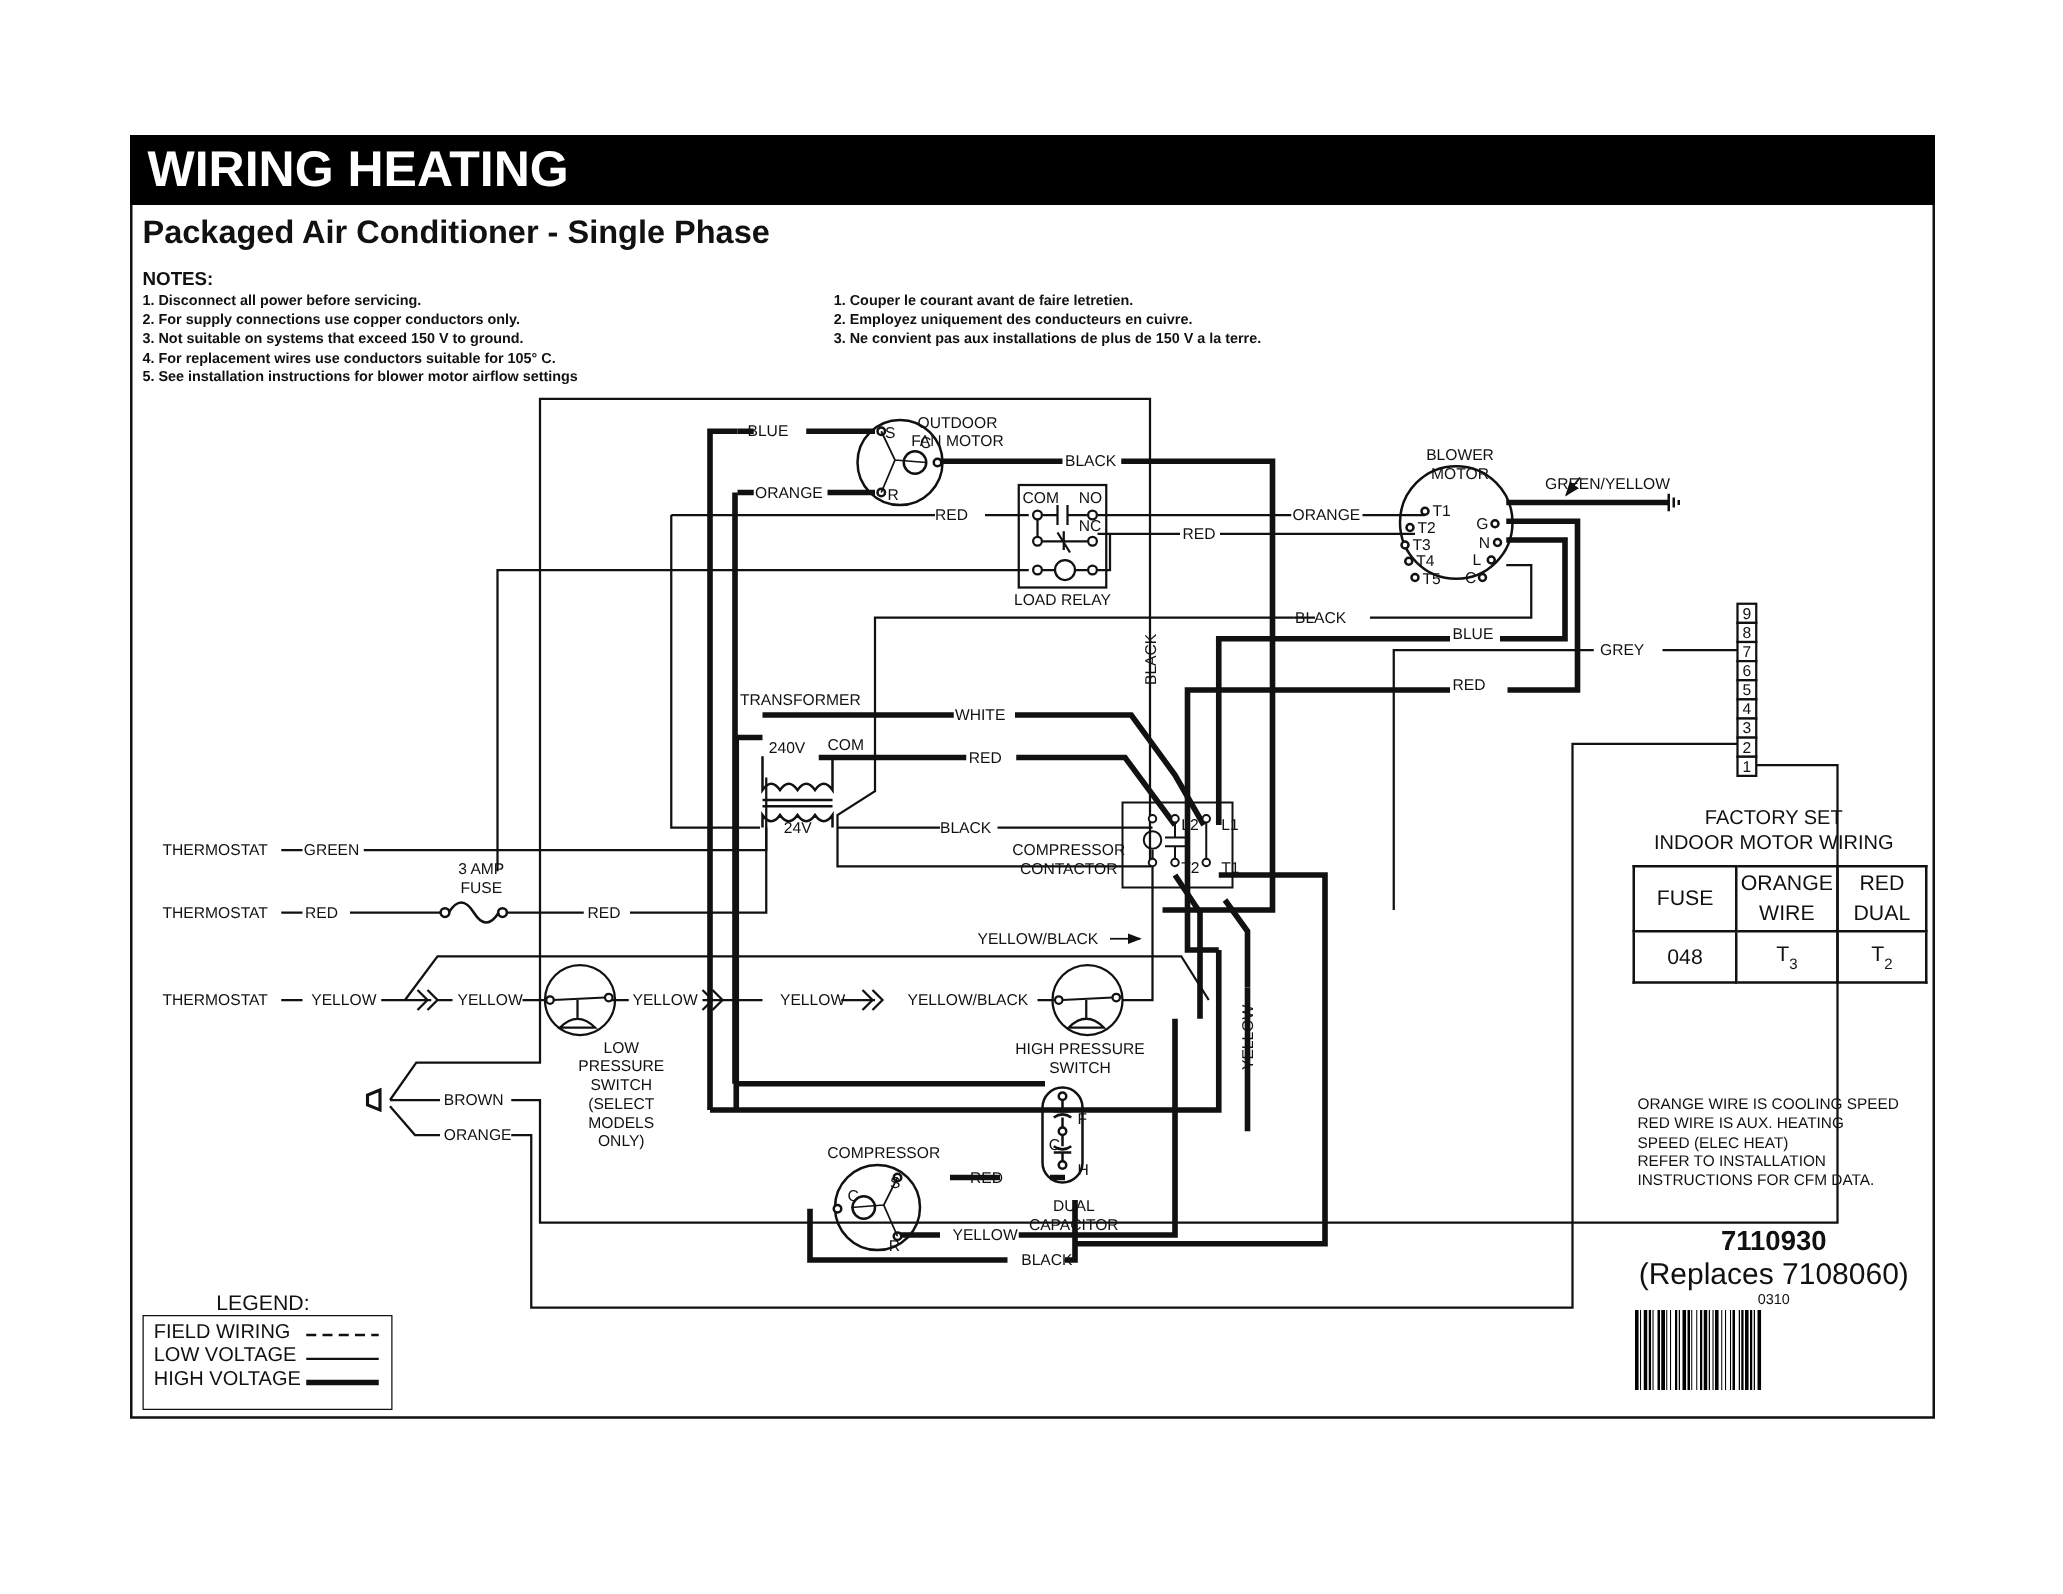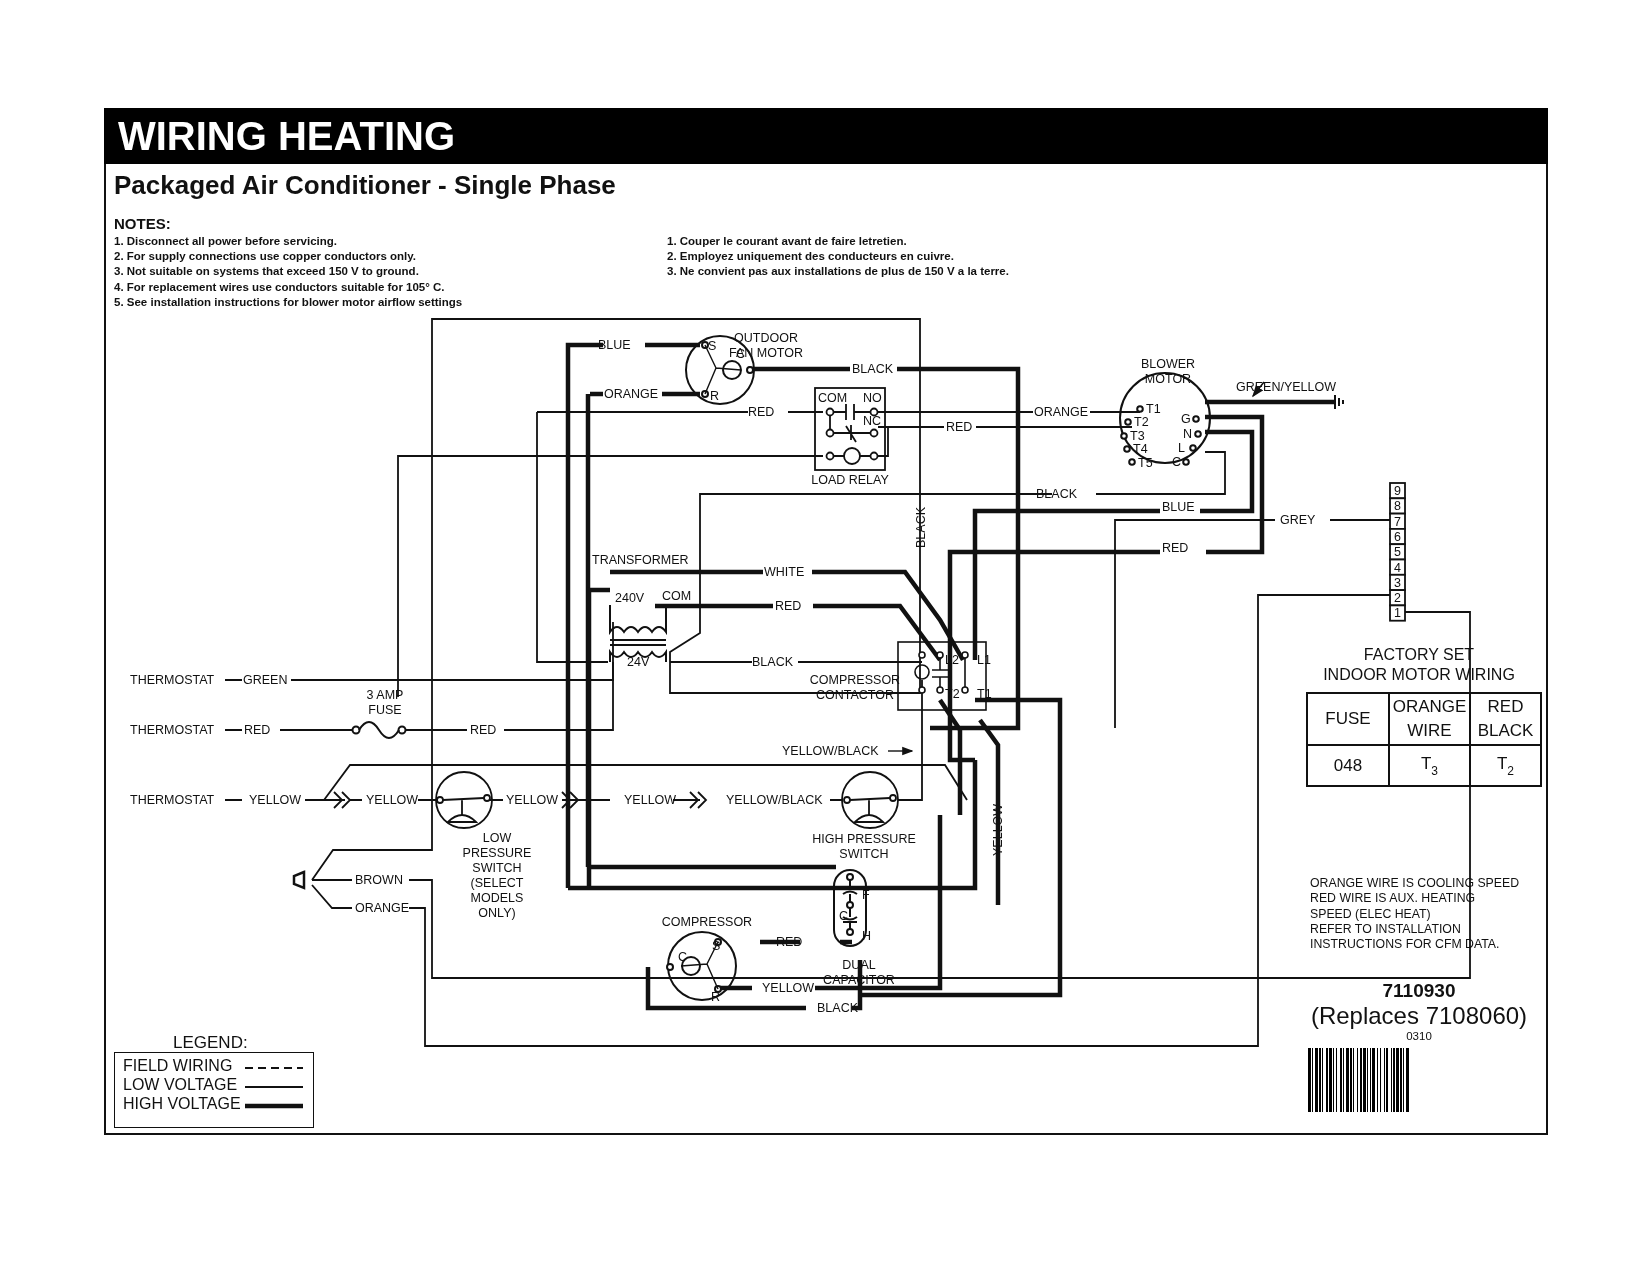--- a/index.html
+++ b/index.html
@@ -14,21 +14,21 @@
   svg#wiring{position:absolute;left:0;top:0;}
   svg text{font-family:"Liberation Sans",sans-serif;font-size:12.5px;fill:#111;}
   #tbl{position:absolute;left:1306px;top:692px;border-collapse:collapse;font-size:17px;}
   #tbl td,#tbl th{border:2px solid #111;text-align:center;font-weight:normal;}
   #tbl th{height:48px;line-height:24px;}
   #tbl td{height:37px;}
   .sub{font-size:12px;vertical-align:-6px;}
   #factory{position:absolute;left:1306px;top:645px;width:226px;text-align:center;font-size:16px;line-height:20px;}
   #wireNotes{position:absolute;left:1310px;top:876px;font-size:12.3px;line-height:15.3px;}
   #partno{position:absolute;left:1306px;top:980px;width:226px;text-align:center;}
-  #partno .pn{font-weight:bold;font-size:19px;}
+  #partno .pn{font-weight:bold;font-size:22px;}
   #partno .rep{font-size:24px;}
   #partno .rev{font-size:11.5px;margin-top:0;}
   #barcode{position:absolute;left:1308px;top:1048px;width:215px;height:64px;display:flex;gap:0;}
   #legendTitle{position:absolute;left:173px;top:1033px;font-size:17px;}
   #legend{position:absolute;left:114px;top:1052px;width:200px;height:76px;border:1.5px solid #111;box-sizing:border-box;}
   #legend .row{position:absolute;left:8px;font-size:16px;white-space:nowrap;}
 </style>
 </head>
 <body>
 
@@ -325,21 +325,21 @@
 
 <div id="factory">
   <div>FACTORY SET</div>
   <div>INDOOR MOTOR WIRING</div>
 </div>
 <table id="tbl">
   <tbody>
       <tr>
     <th style="width:78px">FUSE</th>
     <th style="width:75px;padding:0 2px">ORANGE WIRE</th>
-    <th style="width:65px;padding:0 2px">RED BLACK</th>
+    <th style="width:65px;padding:0 2px">RED DUAL</th>
   </tr>
   </tbody>
     <tbody id="tbody">
       <tr>
         <td>048</td>
         <td>T<span class="sub">3</span></td>
         <td>T<span class="sub">2</span></td>
       </tr>
     </tbody>
 </table>

